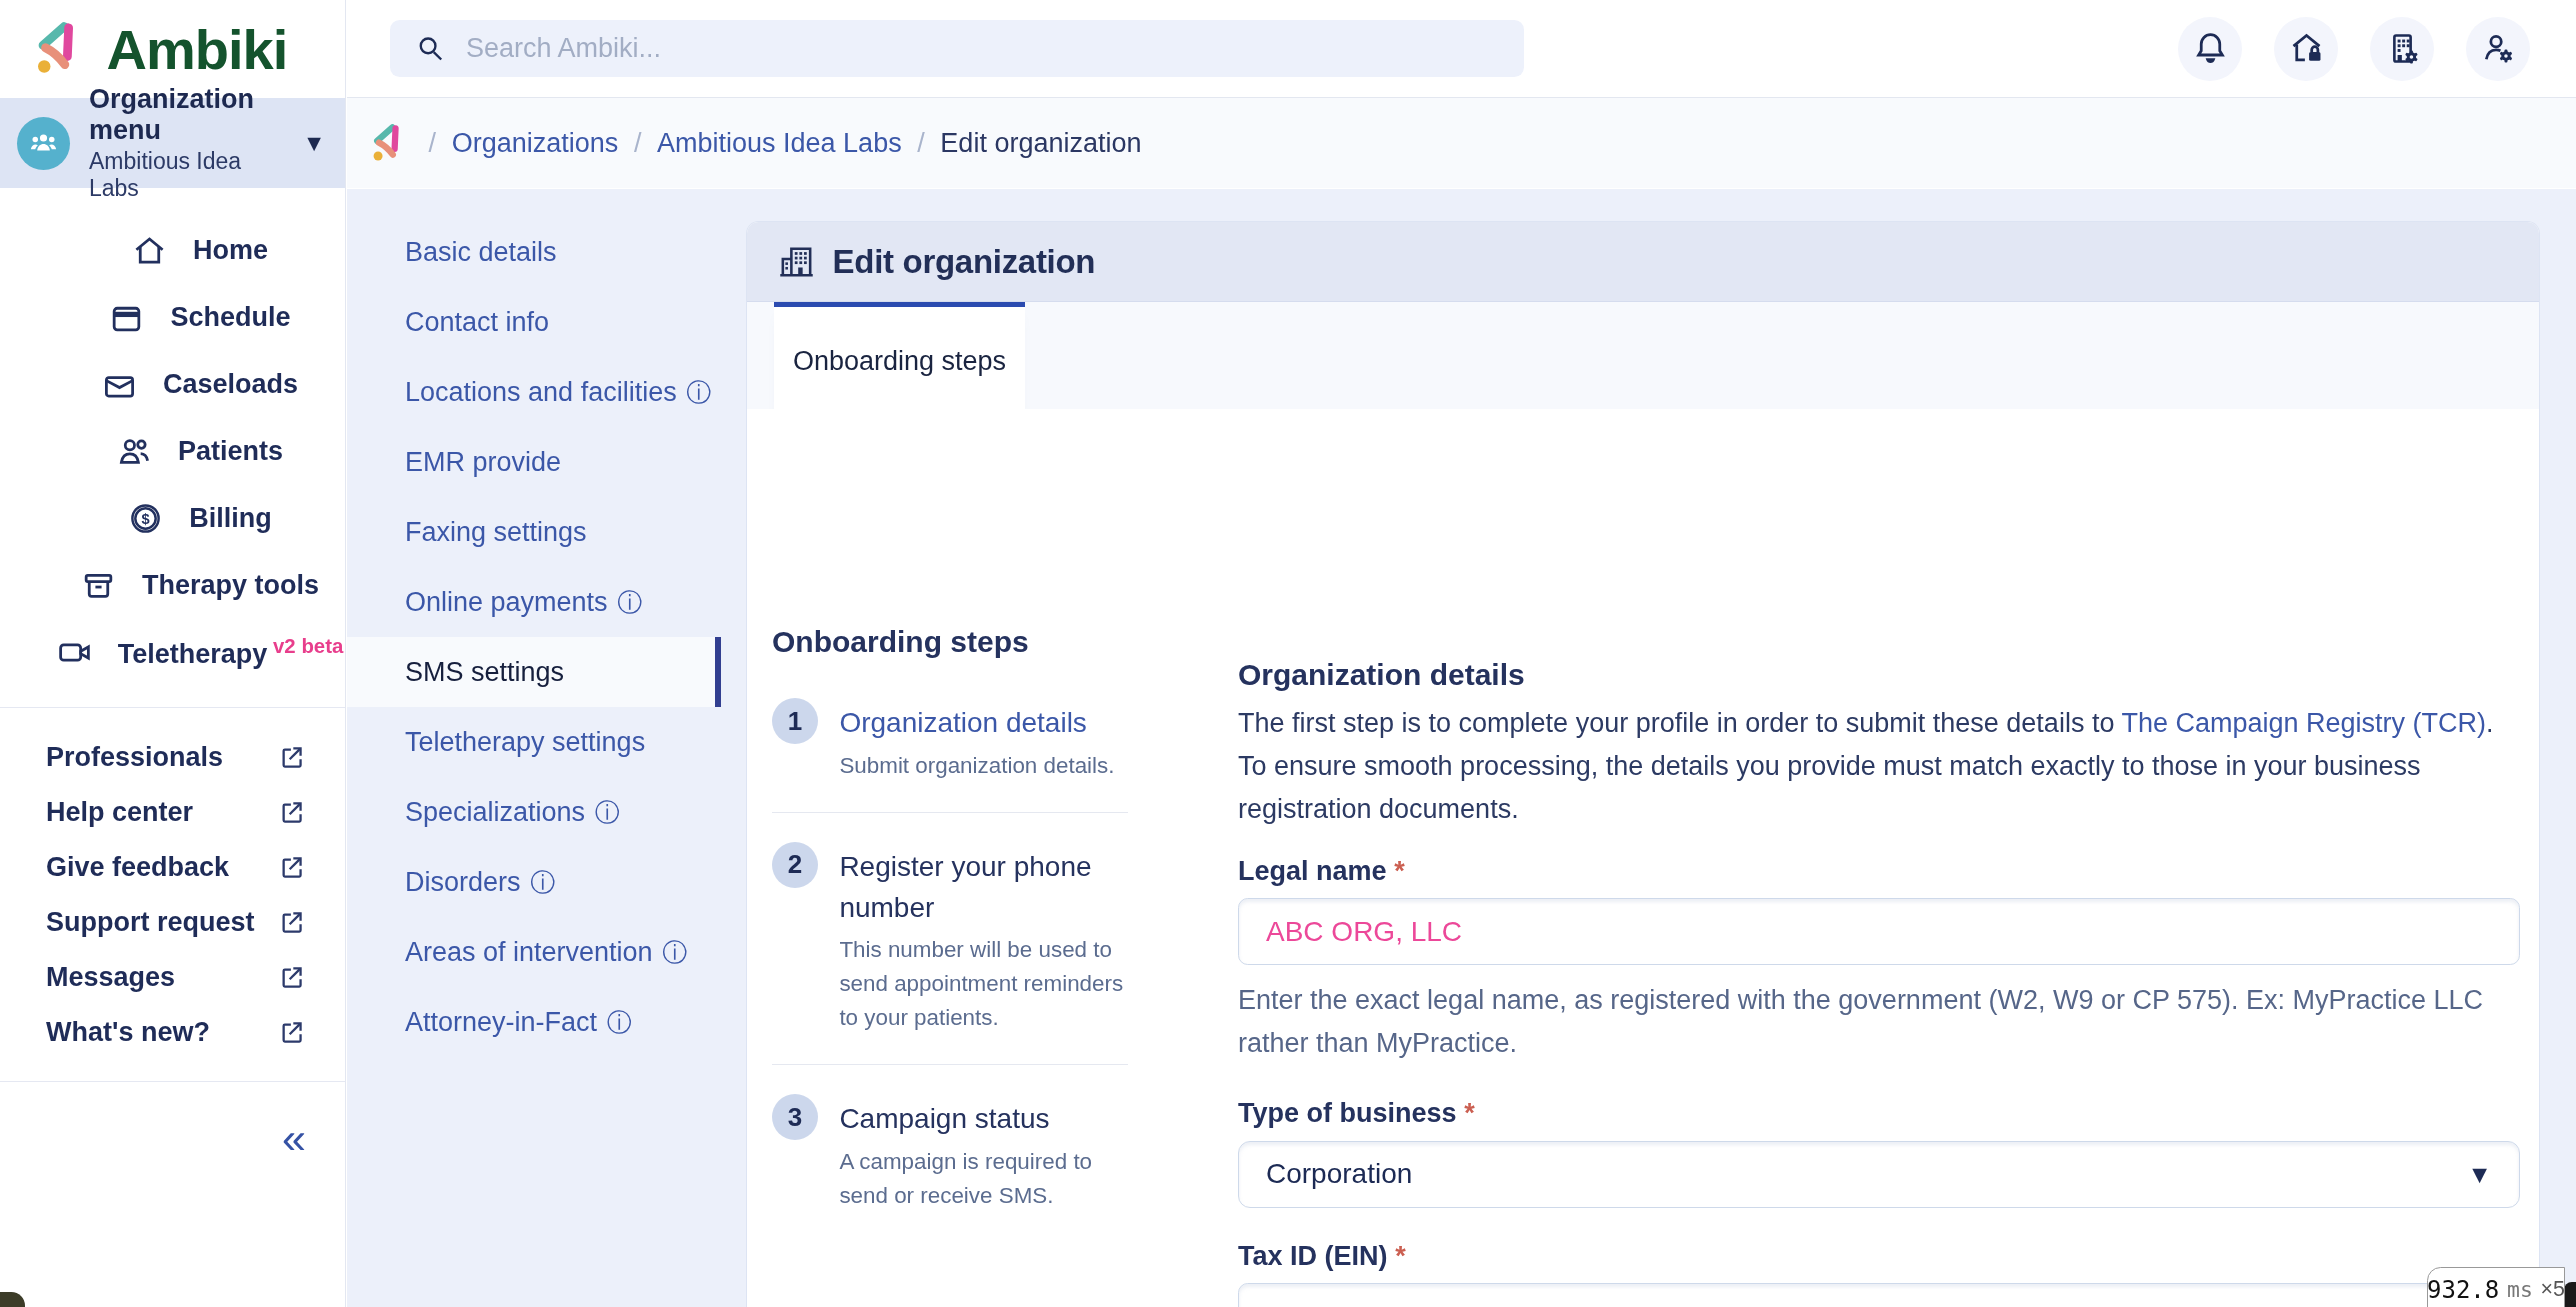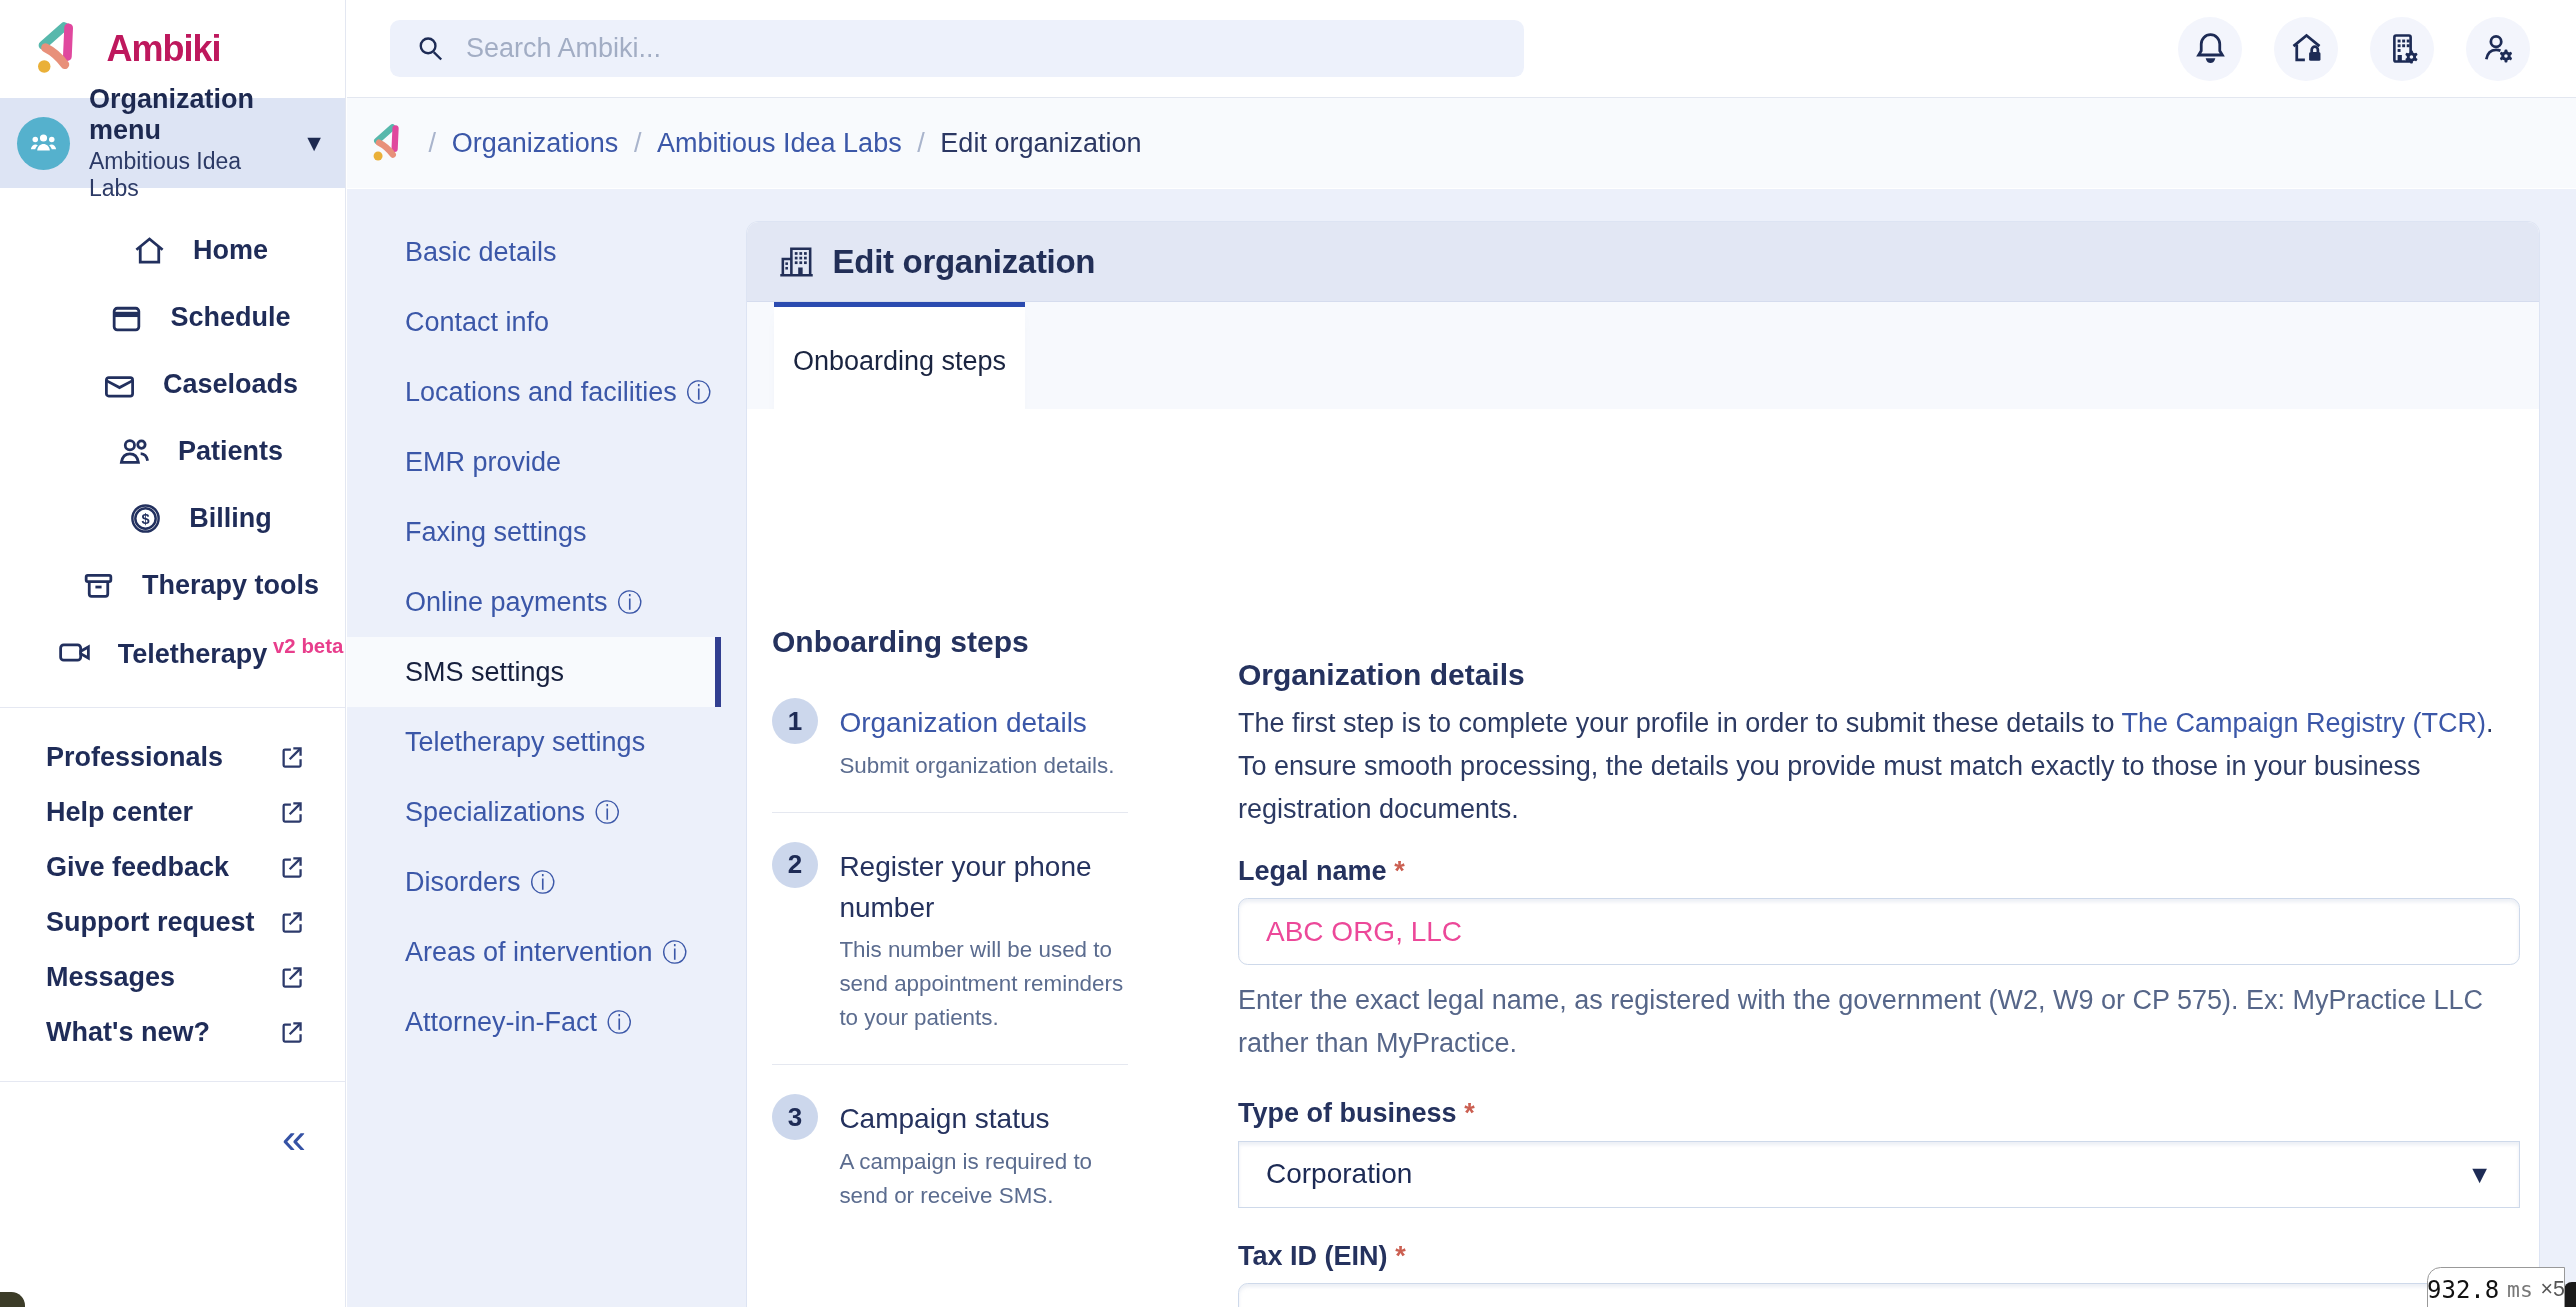--- a/index.html
+++ b/index.html
@@ -7,21 +7,21 @@
   body {
     font-family:"Liberation Sans", sans-serif;
     position:relative; overflow:hidden; background:#fff; color:#24315f;
   }
   svg { display:block; }
 
   
   .sidebar { position:absolute; left:0; top:0; width:346px; height:1307px;
     background:#fff; border-right:1px solid #e3e7f1; z-index:5; }
   .logo-row { height:98px; display:flex; align-items:center; padding-left:33px; gap:13.6px; }
-  .logo-text { font-size:36px; font-weight:800; color:#be185d; letter-spacing:-1px; }
+  .logo-text { font-size:56px; font-weight:800; color:#14532d; letter-spacing:-1px; }
   .org-menu { height:90px; background:#dde4f4; display:flex; align-items:center;
     padding:0 19.5px 0 16.5px; cursor:pointer; }
   .org-avatar { width:53px; height:53px; border-radius:50%; background:#55b1cd;
     display:flex; align-items:center; justify-content:center; flex:0 0 auto; }
   .org-menu-texts { margin-left:19.5px; flex:1; min-width:0; }
   .org-menu-title { font-size:27px; font-weight:700; color:#1d2950; }
   .org-menu-sub { font-size:23px; color:#2c3a66; margin-top:2.9px; }
   .org-caret { font-size:23px; color:#1d2950; margin-left:5.8px; }
 
   .side-nav { padding-top:29px; }
@@ -99,21 +99,21 @@
   .form-intro { font-size:27px; line-height:43px; color:#2c3a63; margin-bottom:25px; }
   .form-intro a { color:#3b57a8; text-decoration:none; cursor:pointer; }
   .fgroup { margin-bottom:33px; }
   .flabel { font-size:27px; font-weight:700; color:#25325e; margin-bottom:11.7px; }
   .req { color:#cb5f51; margin-left:7.8px; font-weight:700; }
   .finput { width:100%; height:67px; border:1.9px solid #ced9ea; border-radius:9.7px;
     background:#fff; font-size:28px; color:#ec4899; padding:0 27px;
     font-family:"Liberation Sans", sans-serif; outline:none;
     box-shadow:inset 0 2.9px 3.9px rgba(180,192,215,.25); }
   .finput::placeholder { color:#a8b3c9; }
-  .fselect { width:100%; height:67px; border:1.9px solid #ced9ea; border-radius:0;
+  .fselect { width:100%; height:67px; border:1.9px solid #ced9ea; border-radius:12px;
     background:#fff; display:flex; align-items:center; padding:0 27px; cursor:pointer;
     font-size:28px; color:#1c2a54; box-shadow:inset 0 2.9px 3.9px rgba(180,192,215,.25); }
   .fselect .sel-caret { margin-left:auto; font-size:25px; color:#1d2b55; }
   .fhelp { font-size:27px; line-height:43px; color:#566689; margin-top:13.6px; }
 
   
   .profiler { position:absolute; left:2427px; top:1267px; width:138px; height:45px;
     background:#fff; border:1px solid #999; border-radius:13.6px 0 0 0;
     display:flex; align-items:center; justify-content:center; gap:7.8px; z-index:20;
     font-family:"DejaVu Sans Mono", monospace; }

